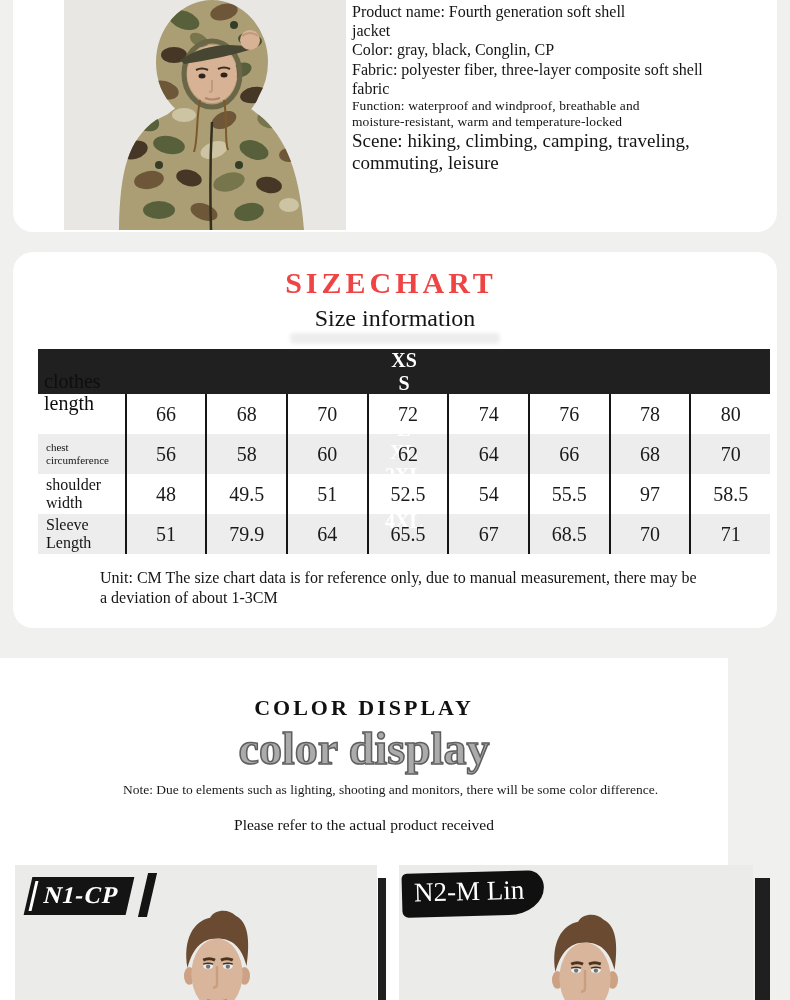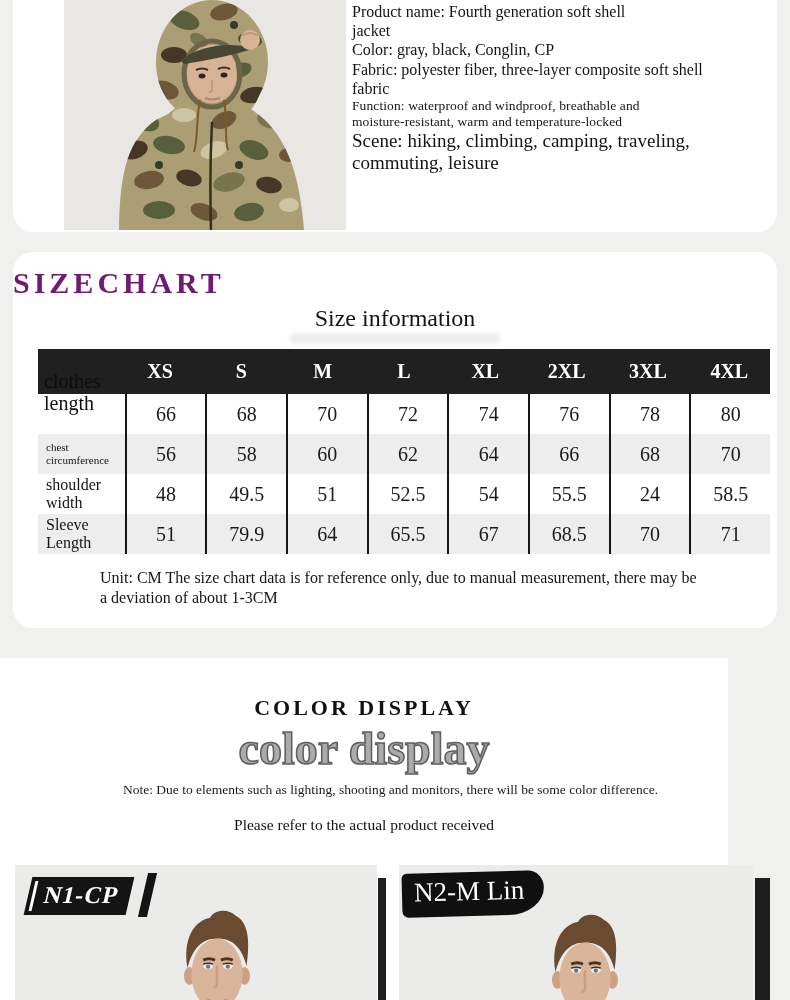--- a/index.html
+++ b/index.html
@@ -17,27 +17,27 @@
   .ptext{position:absolute; left:352px; top:2px; width:410px;}
   .ptext p{margin:0;}
   .line-md{font-size:16px; line-height:1.2;}
   .w300{max-width:302px;}
   .w370{max-width:372px;}
   .mt6{margin-top:6px;} .mt15{margin-top:15px;} .mt5{margin-top:5px;}
   .line-sm{font-size:13.5px; line-height:1.18; max-width:332px; letter-spacing:0.1px;}
   .line-lg{font-size:19px; line-height:1.18; max-width:412px;}
 
   
-  .sc-title{margin:16px 8px 0 0; font-size:30px; font-weight:800;
-            letter-spacing:4px; line-height:1; color:#701a75;}
+  .sc-title{margin:16px 8px 0 0; text-align:center; font-size:30px; font-weight:800;
+            letter-spacing:4px; line-height:1; color:#ef4444;}
   .sc-sub{margin:8px 0 0 0; text-align:center; font-size:24px; font-weight:400; line-height:1;}
   .ghost-bar{width:210px; height:11px; margin:3px auto 0 auto; background:#000;
              opacity:0.07; filter:blur(2px); border-radius:4px;}
   .size-table{margin:5px 0 0 25px; width:732px;}
-  .thead{display:flex; height:45px; background:#202020; color:#fff;}
+  .thead{display:flex; height:45px; background:#202020; color:#fff;flex-direction:column;}
   .thead .hcell{flex:1 1 0; display:flex; align-items:center; justify-content:center;
                 font-size:20px; font-weight:700;}
   .trow{display:flex; height:40px;}
   .trow.alt{background:#ededed;}
   .trow .cell{flex:1 1 0; min-width:0;}
   .trow .val{display:flex; align-items:center; justify-content:center; font-size:20px;
              border-left:2px solid #161616; color:#1a1a1a;}
   .trow .lab{position:relative; display:flex; align-items:center; text-align:left;
              padding-left:8px; box-sizing:border-box;}
   .lab-md{font-size:16px; line-height:1.1;}
@@ -199,21 +199,21 @@
       </div>
 
       <div class="trow">
         <div class="cell lab lab-md">shoulder width</div>
         <div class="cell val">48</div>
         <div class="cell val">49.5</div>
         <div class="cell val">51</div>
         <div class="cell val">52.5</div>
         <div class="cell val">54</div>
         <div class="cell val">55.5</div>
-        <div class="cell val">24</div>
+        <div class="cell val">97</div>
         <div class="cell val">58.5</div>
       </div>
 
       <div class="trow alt">
         <div class="cell lab lab-md">Sleeve Length</div>
         <div class="cell val">51</div>
         <div class="cell val">79.9</div>
         <div class="cell val">64</div>
         <div class="cell val">65.5</div>
         <div class="cell val">67</div>

